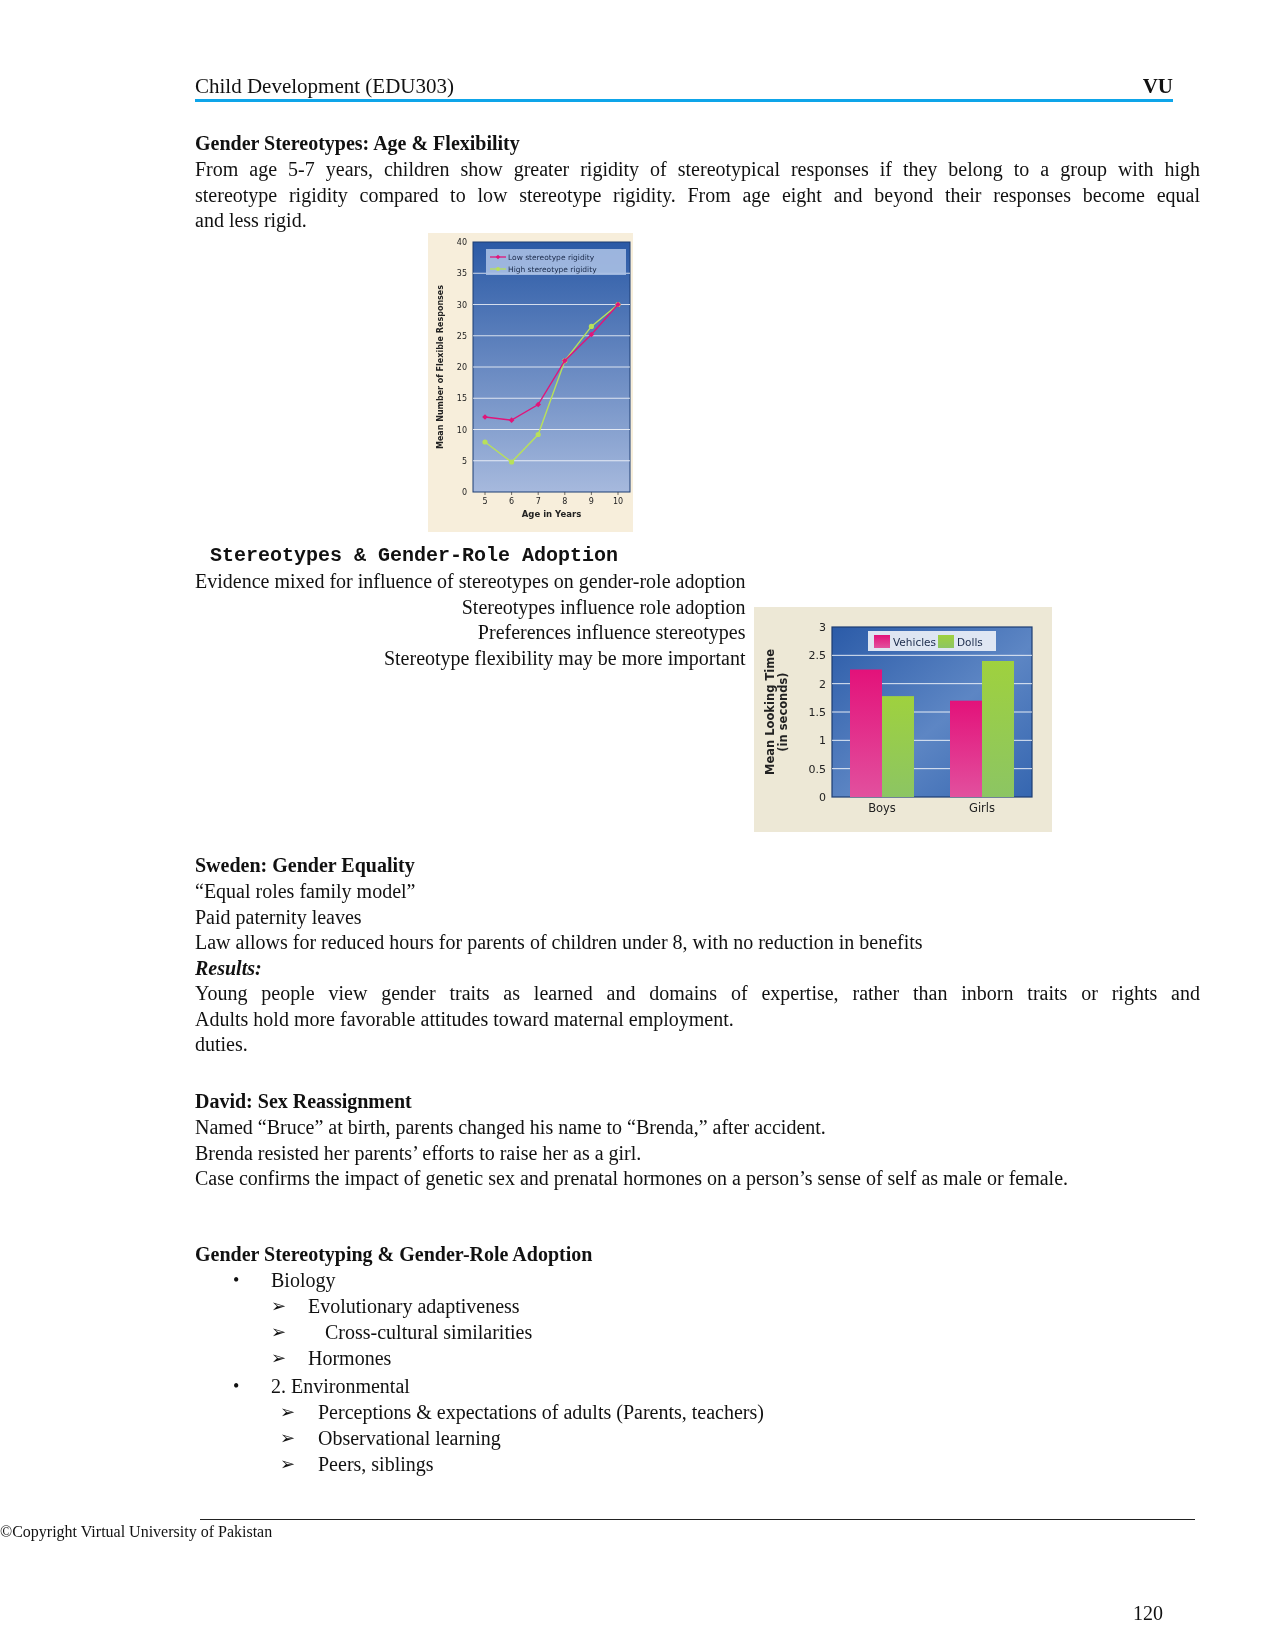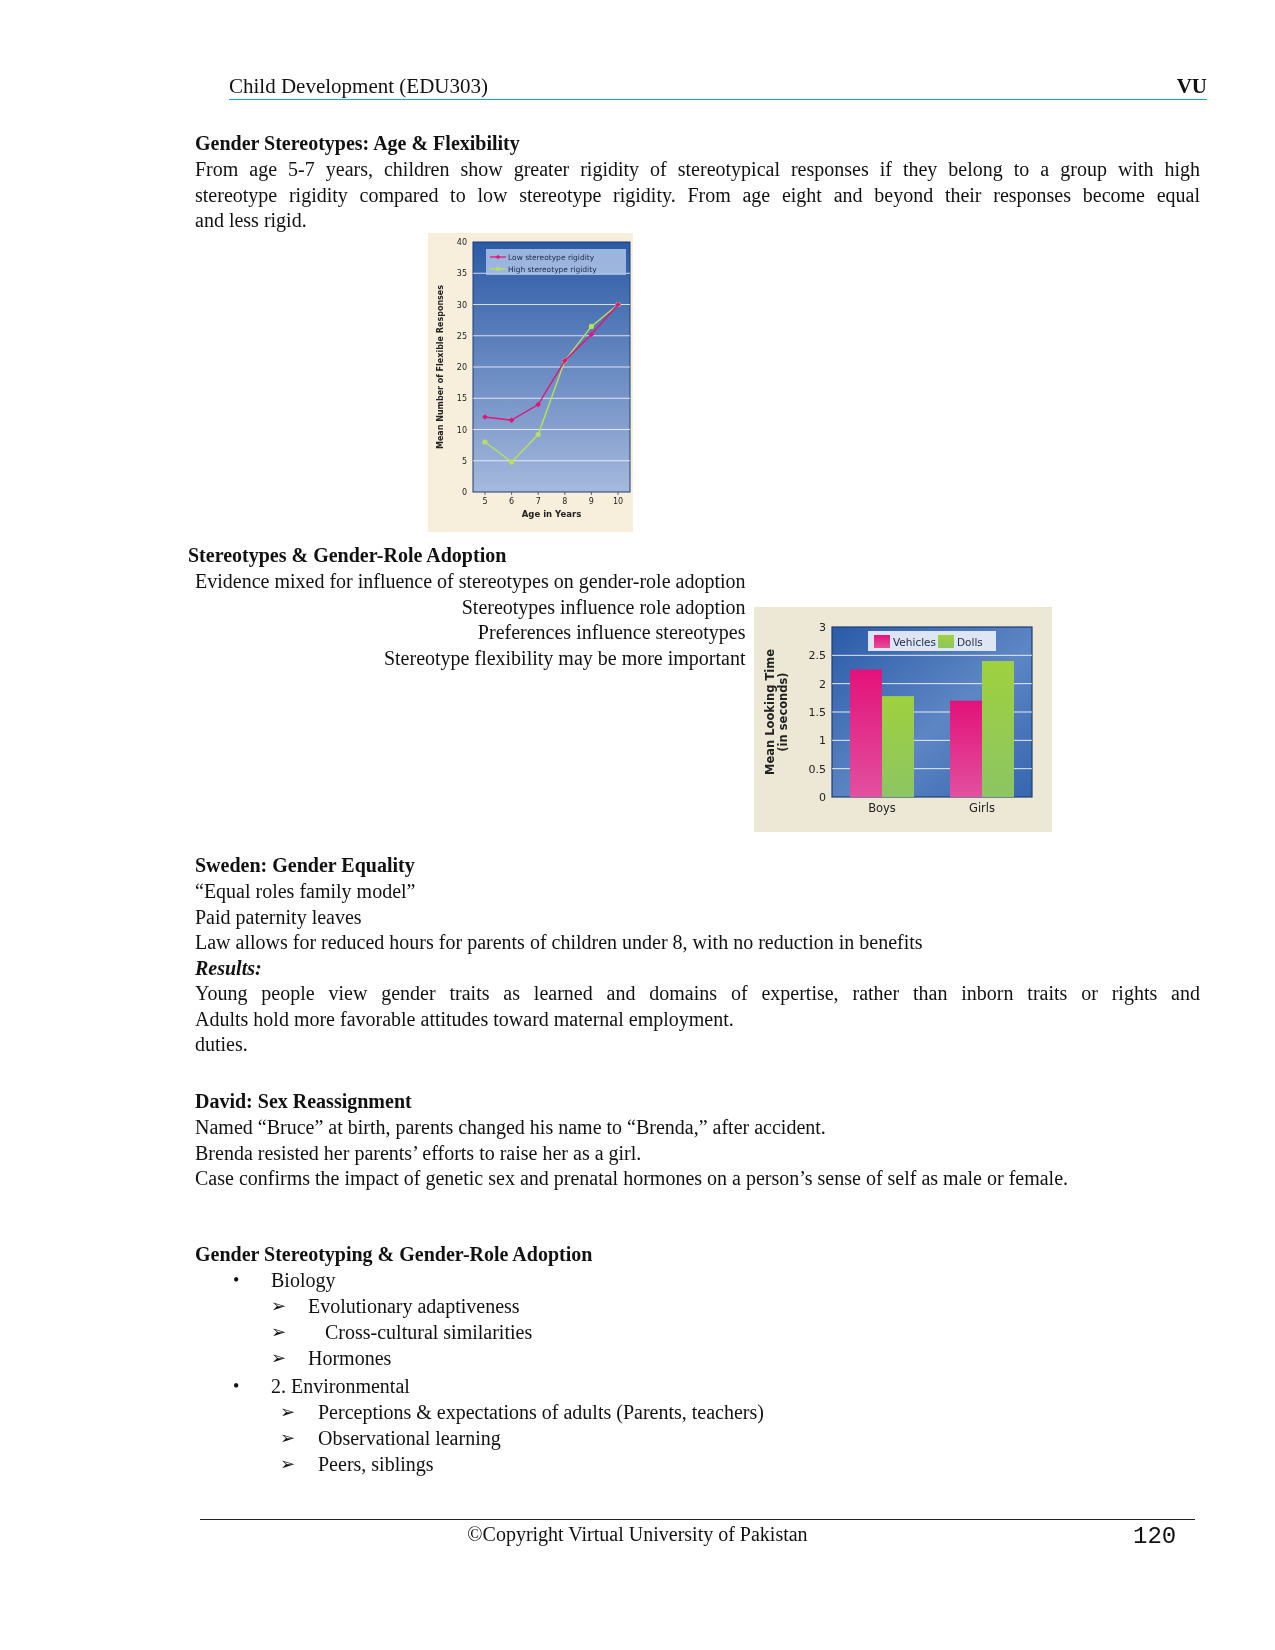--- a/index.html
+++ b/index.html
@@ -1,28 +1,28 @@
 <!DOCTYPE html>
 <html><head>
 <meta charset="utf-8">
 <style>
   html, body { margin:0; padding:0; background:#fff; }
   body { width:1275px; height:1650px; position:relative; overflow:hidden;
          font-family:"Liberation Serif", "DejaVu Serif", serif; color:#111; }
   .abs { position:absolute; }
-  .header { left:195px; top:73px; width:978px; height:26px; border-bottom:1px solid #0ea5e9;margin-left:34px; }
+  .header { left:195px; top:73px; width:978px; height:26px; border-bottom:3px solid #0ea5e9; }
   .header .title { position:absolute; left:0; bottom:0px; font-size:21px; }
   .header .vu { position:absolute; right:0; bottom:0px; font-size:21px; font-weight:bold; }
   .line { font-size:20px; line-height:25.5px; white-space:nowrap; }
   .h { font-weight:bold; }
   .just { text-align:justify; text-align-last:left; white-space:normal; }
   .bi { font-weight:bold; font-style:italic; }
   .footer-rule { left:200px; top:1519px; width:995px; height:0; border-top:1.5px solid #222; }
-  .footer-text { left:0; width:1275px; top:1523px; text-align:center; font-size:20px; }
-  .page-num { left:1133px; top:1523px; font-size:24px;font-family:Liberation Mono, monospace; }
+  .footer-text { left:0; width:1275px; top:1523px; text-align:left; font-size:16px; }
+  .page-num { left:1133px; top:1602px; font-size:20px; }
   .chart-box { background:#f7eedb; }
   .bar-box { background:#ede8d6; }
   svg text { font-family:"DejaVu Sans", sans-serif; }
   .bullet { font-size:18px; }
   .arrow { font-size:18px; }
 </style>
 </head>
 <body>
 
 <div class="abs header">
@@ -93,21 +93,21 @@
       <rect x="58" y="16" width="140" height="26" fill="#a9bfe3" opacity="0.9"></rect>
       <line x1="62" x2="78" y1="24" y2="24" stroke="#e0157a" stroke-width="1.3"></line>
       <polygon points="70,21.7 72.3,24 70,26.3 67.7,24" fill="#e0157a"></polygon>
       <text x="80" y="27" font-size="7.5" fill="#1a2a4a">Low stereotype rigidity</text>
       <line x1="62" x2="78" y1="36" y2="36" stroke="#b8e05a" stroke-width="1.3"></line>
       <circle cx="70" cy="36" r="2" fill="#b8e05a"></circle>
       <text x="80" y="39" font-size="7.5" fill="#1a2a4a">High stereotype rigidity</text>
     </svg>
 </div>
 
-<div class="abs line h" style="left:188px; top:543px;">Stereotypes &amp; Gender-Role Adoption</div>
+<div class="abs line h" style="left:210px; top:543px;font-family:Liberation Mono, monospace;">Stereotypes &amp; Gender-Role Adoption</div>
 <div class="abs" style="left:195px; top:569px;text-align:right;">
   <div class="line">Evidence mixed for influence of stereotypes on gender-role adoption</div>
   <div class="line">Stereotypes influence role adoption</div>
   <div class="line">Preferences influence stereotypes</div>
   <div class="line">Stereotype flexibility may be more important</div>
 </div>
 
 <div class="abs bar-box" style="left:754px; top:607px; width:298px; height:225px;">
   <svg id="barChart" width="298" height="225">
       <defs>

